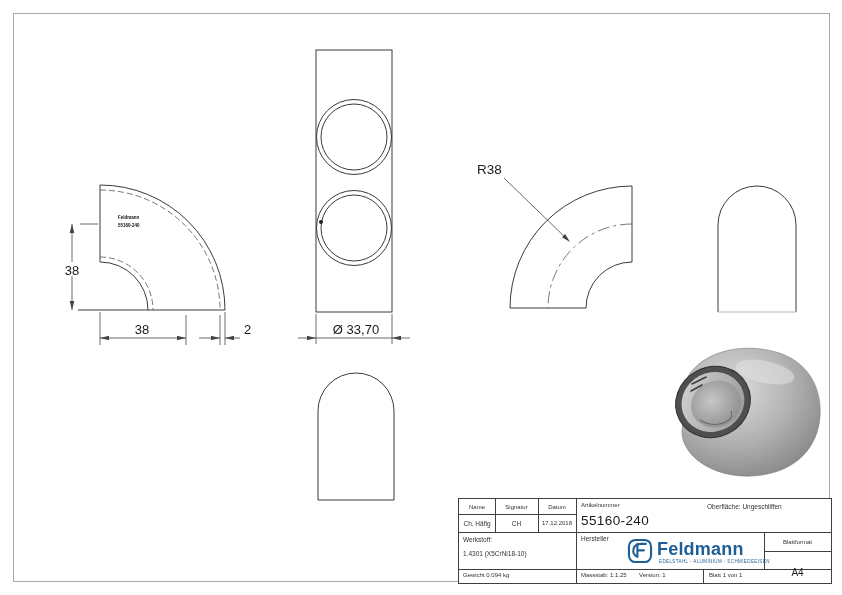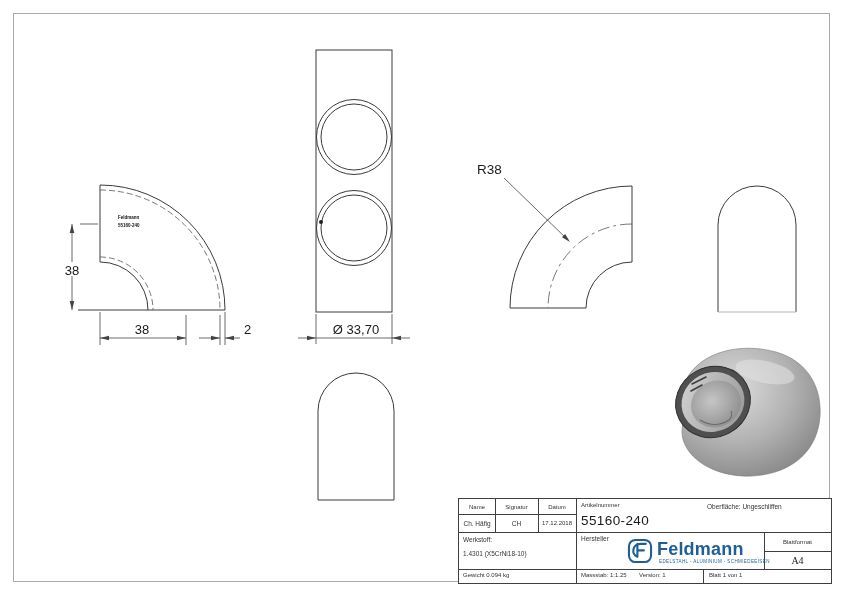--- a/index.html
+++ b/index.html
@@ -163,19 +163,19 @@
 
   <div class="tb-abs val" style="left:122px;top:36px;">Hersteller</div>
   <svg style="position:absolute;left:168px;top:39px;" width="26" height="26" viewBox="0 0 40 40">
     <rect x="3" y="3" width="34" height="34" rx="10" fill="none" stroke="#1d5f96" stroke-width="3.2"></rect>
     <path d="M 16,29 C 11,27 9,22 10,17 C 11,12 16,9 21,9 L 29,9 M 16,29 L 16,9 M 16,19 L 26,19" fill="none" stroke="#1d5f96" stroke-width="3.2" stroke-linecap="round" stroke-linejoin="round"></path>
   </svg>
   <div class="tb-abs" id="logo-text" style="left:198px;top:40px;color:#1d5f96;">Feldmann</div>
   <div class="tb-abs" id="logo-tagline" style="left:200px;top:60px;color:#1d5f96;">EDELSTAHL - ALUMINIUM - SCHMIEDEEISEN</div>
 
   <div class="tb-cell lbl" style="left:305px;top:33px;width:67px;height:19px;">Blattformat</div>
-  <div class="tb-cell" id="a4-cell" style="left:305px;top:52px;width:67px;height:18px;font-family:Liberation Serif, serif;">A4</div>
+  <div class="tb-cell" id="a4-cell" style="left:305px;top:64px;width:67px;height:18px;">A4</div>
 
   <div class="tb-abs lbl" style="left:4px;top:73px;">Gewicht 0.094 kg</div>
   <div class="tb-abs lbl" style="left:122px;top:73px;">Massstab: 1:1.25</div>
   <div class="tb-abs lbl" style="left:180px;top:73px;">Version: 1</div>
   <div class="tb-abs lbl" style="left:250px;top:73px;">Blatt 1 von 1</div>
 </div>
 
 </body></html>

